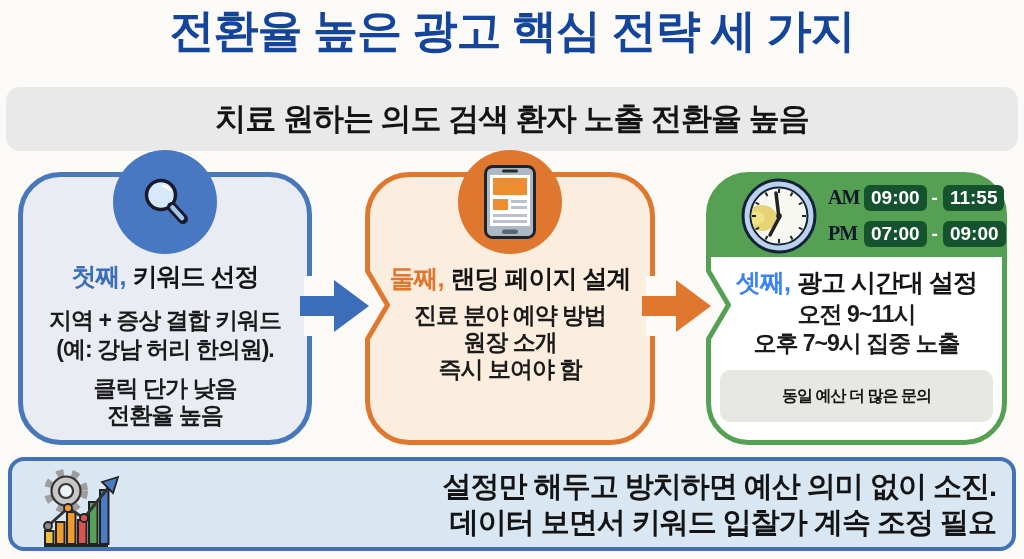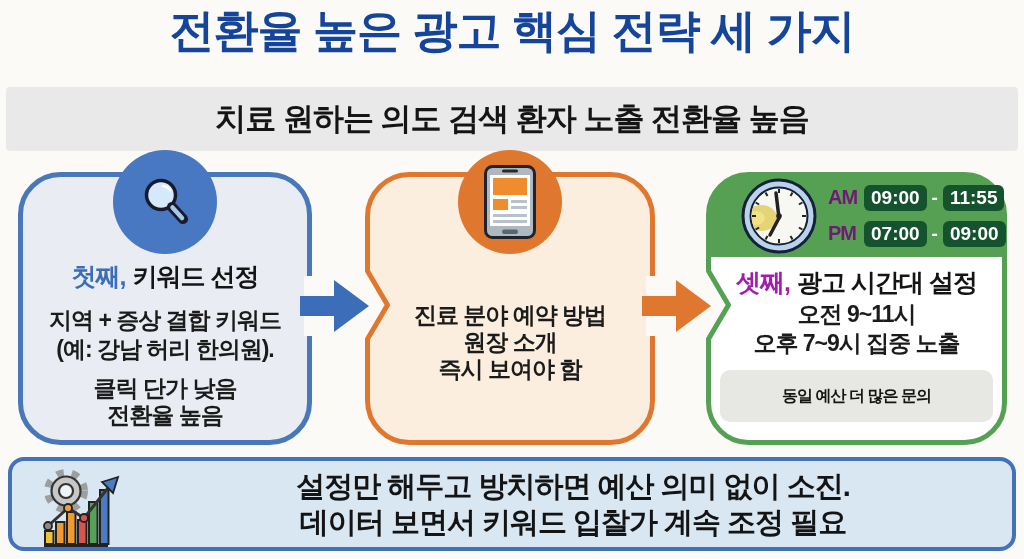--- a/index.html
+++ b/index.html
@@ -3,21 +3,21 @@
 <meta charset="utf-8">
 <style>
   html,body{margin:0;padding:0;background:#fbfaf6;}
   #canvas{position:relative;width:1024px;height:559px;background:#fbfaf6;overflow:hidden;
           font-family:"Liberation Sans",sans-serif;padding-left:8px;}
 
   .main-title{position:absolute;top:-6px;left:0;width:1024px;text-align:center;
     font-size:45px;line-height:74px;font-weight:900;color:#15459b;letter-spacing:-1px;white-space:nowrap;}
 
   .subtitle-bar{position:absolute;left:6px;top:87px;width:1012px;height:64px;background:#e9e9e9;
-    border-radius:4px;}
+    border-radius:14px;}
   .subtitle-bar .txt{position:absolute;left:0;top:0;width:100%;height:100%;text-align:center;
     line-height:64px;font-size:31px;font-weight:800;color:#141414;letter-spacing:-1px;white-space:nowrap;}
 
   .card{position:absolute;top:172px;height:273px;}
   .card svg.shape{position:absolute;left:0;top:0;z-index:0;}
   #card1{left:18px;width:294px;}
   #card2{left:365px;width:290px;}
   #card3{left:706px;width:301px;}
 
   .icon-circle{position:absolute;top:-22px;width:104px;height:104px;border-radius:50%;z-index:2;
@@ -26,51 +26,51 @@
   #card2 .icon-circle{left:93px;background:#e0772e;}
 
   .card-title{position:absolute;left:0;width:100%;text-align:center;font-size:25px;font-weight:700;
     color:#141414;letter-spacing:-1px;white-space:nowrap;z-index:1;}
   #card1 .card-title{top:88px;}
   #card2 .card-title{top:90px;}
   #card3 .card-title{top:94px;}
   .card-title .lbl{margin-right:7px;}
   #card1 .lbl{color:#3b6db8;}
   #card2 .lbl{color:#e0772e;}
-  #card3 .lbl{color:#a21caf;}
+  #card3 .lbl{color:#3b82f6;}
 
   .body-group{position:absolute;left:0;width:100%;text-align:center;font-size:23px;font-weight:700;
     color:#1b1b1b;letter-spacing:-1px;z-index:1;}
   .body-group div{white-space:nowrap;}
   #card1 .g1{top:134px;line-height:29px;}
   #card1 .g2{top:203px;line-height:27px;}
   #card2 .g1{top:130px;line-height:27px;}
   #card2 .g2{top:219px;}
   #card3 .g1{top:128px;line-height:29px;}
 
   .mini-badge{position:absolute;left:14px;right:14px;top:198px;height:52px;background:#e7e7e3;
     border-radius:10px;text-align:center;line-height:52px;font-size:16px;font-weight:800;color:#141414;
     letter-spacing:-1px;white-space:nowrap;z-index:1;}
 
   .clock-wrap{position:absolute;left:34px;top:5px;z-index:2;}
   .times{position:absolute;left:122px;top:12px;z-index:2;}
   .time-row{display:flex;align-items:center;height:27px;margin-bottom:9px;}
-  .period{color:#701a75;font-size:20px;font-weight:800;width:36px;letter-spacing:-1px;}
+  .period{color:#0f172a;font-size:20px;font-weight:800;width:36px;letter-spacing:-1px;font-family:Liberation Serif, serif;}
   .time-badge{background:#14532d;color:#ffffff;border-radius:6px;font-size:19px;font-weight:800;
     padding:2px 7px;letter-spacing:0px;}
   .time-sep{color:#ffffff;font-weight:800;font-size:19px;margin:0 5px;}
 
   .arrow{position:absolute;top:276px;z-index:3;}
   #arrow1{left:296px;}
   #arrow2{left:638px;}
 
   .footer-box{position:absolute;left:8px;top:457px;width:1000px;height:86px;background:#d8e7f2;
     border:4px solid #4472b8;border-radius:16px;}
   .footer-icon{position:absolute;left:28px;top:3px;}
-  .footer-text{position:absolute;left:138px;right:16px;top:7px;text-align:center;font-size:29px;
+  .footer-text{position:absolute;left:138px;right:16px;top:7px;text-align:right;font-size:29px;
     font-weight:800;color:#141414;line-height:36px;letter-spacing:-1px;}
   .footer-text div{white-space:nowrap;}
 </style>
 </head>
 <body>
 
 <div id="canvas">
 
   <div class="main-title">전환율 높은 광고 핵심 전략 세 가지</div>
 
@@ -118,20 +118,23 @@
         <rect x="18" y="4.5" width="16" height="3" rx="1.5" fill="#2a2a2a"></rect>
         <rect x="6" y="10" width="40" height="51" fill="#ffffff"></rect>
         <rect x="9" y="13" width="34" height="17" fill="#ef8c2e"></rect>
         <rect x="9" y="34" width="15" height="11" fill="#ef8c2e"></rect>
         <rect x="27" y="35" width="16" height="3" fill="#b9c2cc"></rect>
         <rect x="27" y="41" width="16" height="3" fill="#b9c2cc"></rect>
         <rect x="9" y="49" width="34" height="3" fill="#b9c2cc"></rect>
         <rect x="9" y="55" width="34" height="3" fill="#b9c2cc"></rect>
         <rect x="18" y="64.5" width="16" height="4.5" rx="2.2" fill="#5a6570"></rect>
       </svg>
+    </div>
+    <div class="card-title">
+      <span class="lbl">둘째,</span><span>랜딩 페이지 설계</span>
     </div>
     <div class="body-group g1">
       <div>진료 분야 예약 방법</div>
       <div>원장 소개</div>
       <div>즉시 보여야 함</div>
     </div>
   </div>
 
   <svg class="arrow" id="arrow2" width="76" height="60" viewBox="0 0 76 60">
     <rect x="8" y="0" width="12" height="60" fill="#fbfaf6"></rect>

